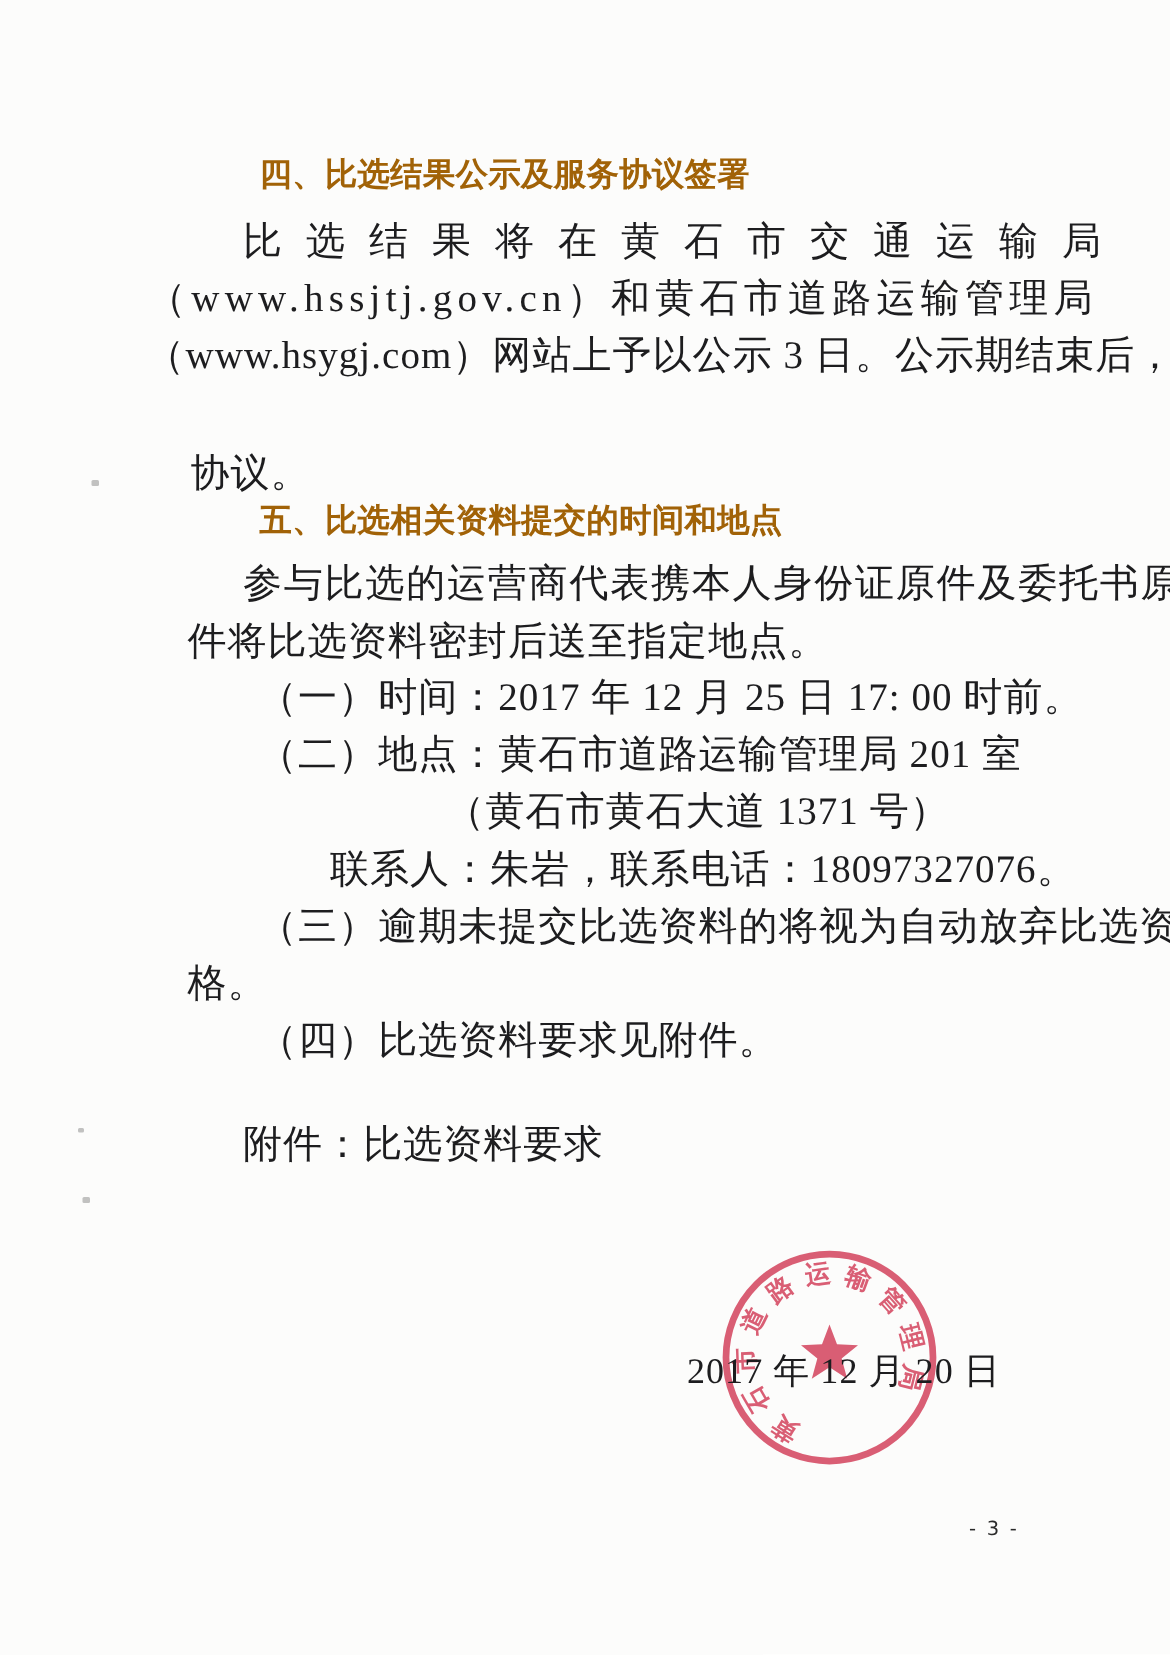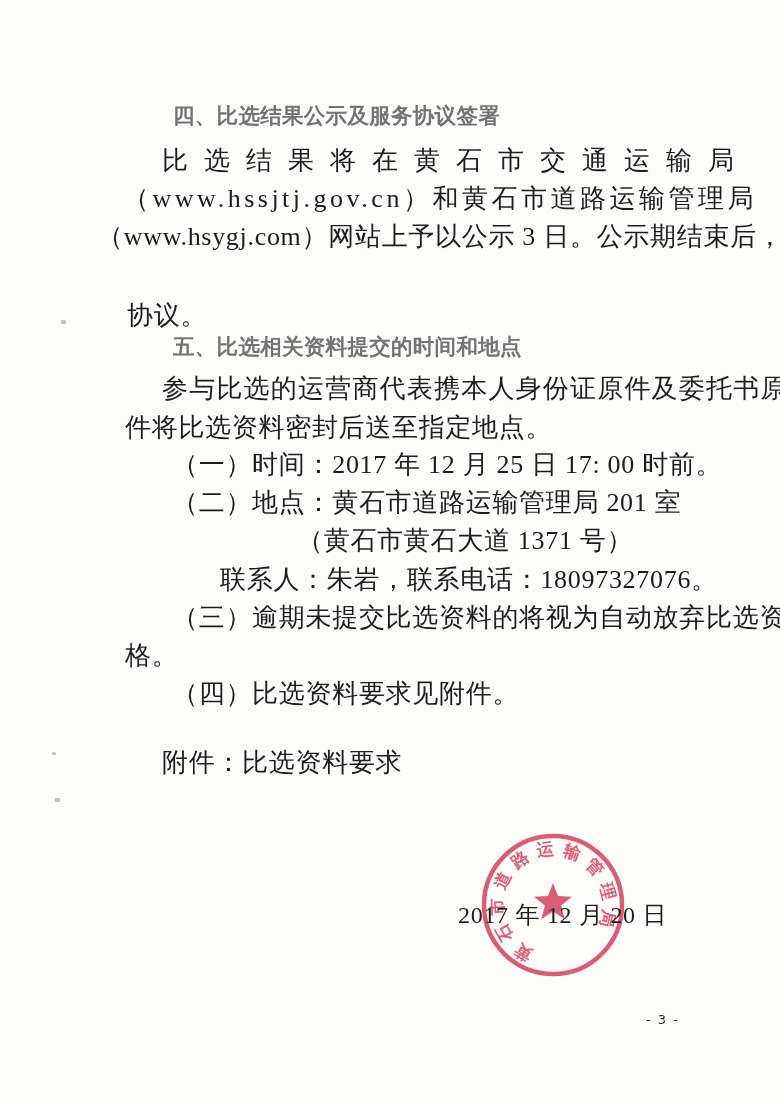--- a/index.html
+++ b/index.html
@@ -23,21 +23,21 @@
     line-height: 1.15;
     letter-spacing: 0.7px;
     white-space: pre;
     color: #1d1d1f;
   }
   .hd {
     font-family: "Liberation Sans", sans-serif;
     font-weight: 700;
     font-size: 21.5px;
     letter-spacing: 0.3px;
-    color: #737373;
+    color: #a16207;
   }
   .pagenum {
     position: absolute;
     font-family: "DejaVu Sans", sans-serif;
     font-size: 13px;
     letter-spacing: 1.5px;
     color: #2a2a2a;
   }
   .seal-svg {
     position: absolute;
@@ -60,21 +60,21 @@
     border-radius: 1px;
   }
 </style>
 </head>
 <body>
 
 <div class="page">
 
   <div class="ln hd" style="left:173px; top:104px;">四、比选结果公示及服务协议签署</div>
   <div class="ln" style="left:162px; top:146px; letter-spacing:16px;">比选结果将在黄石市交通运输局</div>
-  <div class="ln" style="left:98px; top:184px; letter-spacing:3.5px;margin-left:25px;">（www.hssjtj.gov.cn）和黄石市道路运输管理局</div>
+  <div class="ln" style="left:98px; top:184px; letter-spacing:3.5px;">（www.hssjtj.gov.cn）和黄石市道路运输管理局</div>
   <div class="ln" style="left:97px; top:222px;">（www.hsygj.com）网站上予以公示 3 日。公示期结束后，</div>
   <div class="ln" style="left:127px; top:301px;text-align:center;">协议。</div>
 
   <div class="ln hd" style="left:173px; top:335px;">五、比选相关资料提交的时间和地点</div>
   <div class="ln" style="left:162px; top:374px; letter-spacing:1.2px;">参与比选的运营商代表携本人身份证原件及委托书原</div>
   <div class="ln" style="left:125px; top:413px;">件将比选资料密封后送至指定地点。</div>
   <div class="ln" style="left:172px; top:450px;">（一）时间：2017 年 12 月 25 日 17: 00 时前。</div>
   <div class="ln" style="left:172px; top:488px;">（二）地点：黄石市道路运输管理局 201 室</div>
   <div class="ln" style="left:297px; top:526px;">（黄石市黄石大道 1371 号）</div>
   <div class="ln" style="left:220px; top:565px;">联系人：朱岩，联系电话：18097327076。</div>

